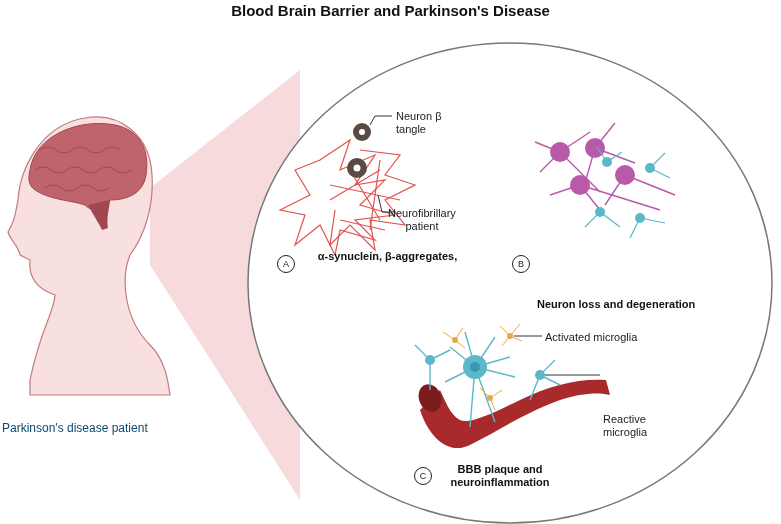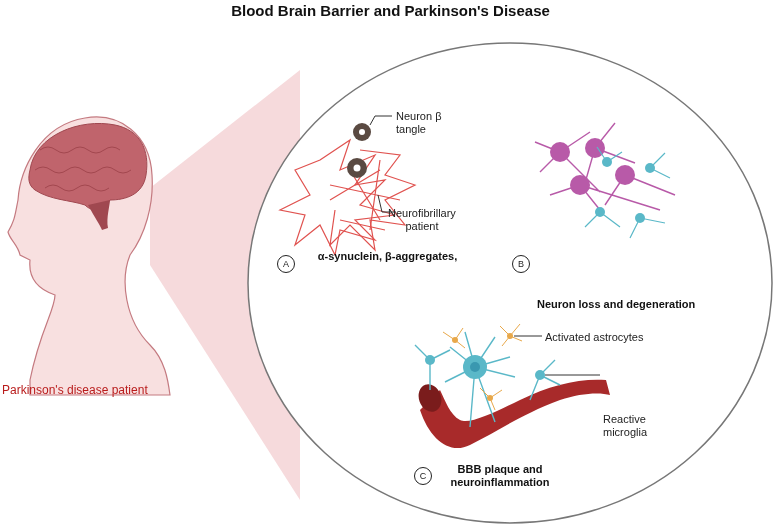--- a/index.html
+++ b/index.html
@@ -1,21 +1,21 @@
 <!DOCTYPE html>
 <html><head>
 <meta charset="utf-8">
 <style>
   html, body { margin: 0; padding: 0; background: #ffffff; }
   body { width: 781px; height: 524px; position: relative; overflow: hidden; font-family: "Liberation Sans", sans-serif; }
   .title { position: absolute; left: 0; width: 781px; top: 2px; text-align: center; font-weight: bold; font-size: 15px; color: #111; }
   .lbl { position: absolute; font-size: 11px; color: #222; line-height: 13px; }
   .caption { position: absolute; font-weight: bold; font-size: 11px; color: #111; line-height: 13px; text-align: center; }
   .badge { position: absolute; width: 18px; height: 18px; border: 1.5px solid #222; border-radius: 50%; font-size: 9px; display: flex; align-items: center; justify-content: center; color: #222; background: #fff; box-sizing: border-box; }
-  .patient { position: absolute; left: 2px; top: 383px; font-size: 12px; color: #b91c1c; }
+  .patient { position: absolute; left: 2px; top: 421px; font-size: 12px; color: #0c4a6e; }
   svg { position: absolute; left: 0; top: 0; }
 </style>
 </head>
 <body>
 
 <svg width="781" height="524" viewBox="0 0 781 524">
 
   <polygon points="150,188 300,70 300,500 150,265" fill="#f6dadc"></polygon>
 
   <ellipse cx="510" cy="283" rx="262" ry="240" fill="#ffffff" stroke="#777" stroke-width="1.5"></ellipse>
@@ -93,21 +93,21 @@
 </div>
 
 <div class="badge" style="left:277px;top:255px;">A</div>
 <div class="caption" style="left:300px;top:250px;width:175px;">
   <div>α-synuclein, β-aggregates,</div>
 </div>
 
 <div class="badge" style="left:512px;top:255px;">B</div>
 <div class="caption" style="left:537px;top:258px;text-align:left;white-space:nowrap;margin-top:40px;">Neuron loss and degeneration</div>
 
-<div class="lbl" style="left:545px;top:331px;white-space:nowrap;">Activated astrocytes</div>
+<div class="lbl" style="left:545px;top:331px;white-space:nowrap;">Activated microglia</div>
 <div class="lbl" style="left:603px;top:369px;margin-top:44px;">
   <div>Reactive</div>
   <div>microglia</div>
 </div>
 
 <div class="badge" style="left:414px;top:467px;">C</div>
 <div class="caption" style="left:440px;top:463px;width:120px;">
   <div>BBB plaque and</div>
   <div>neuroinflammation</div>
 </div>

